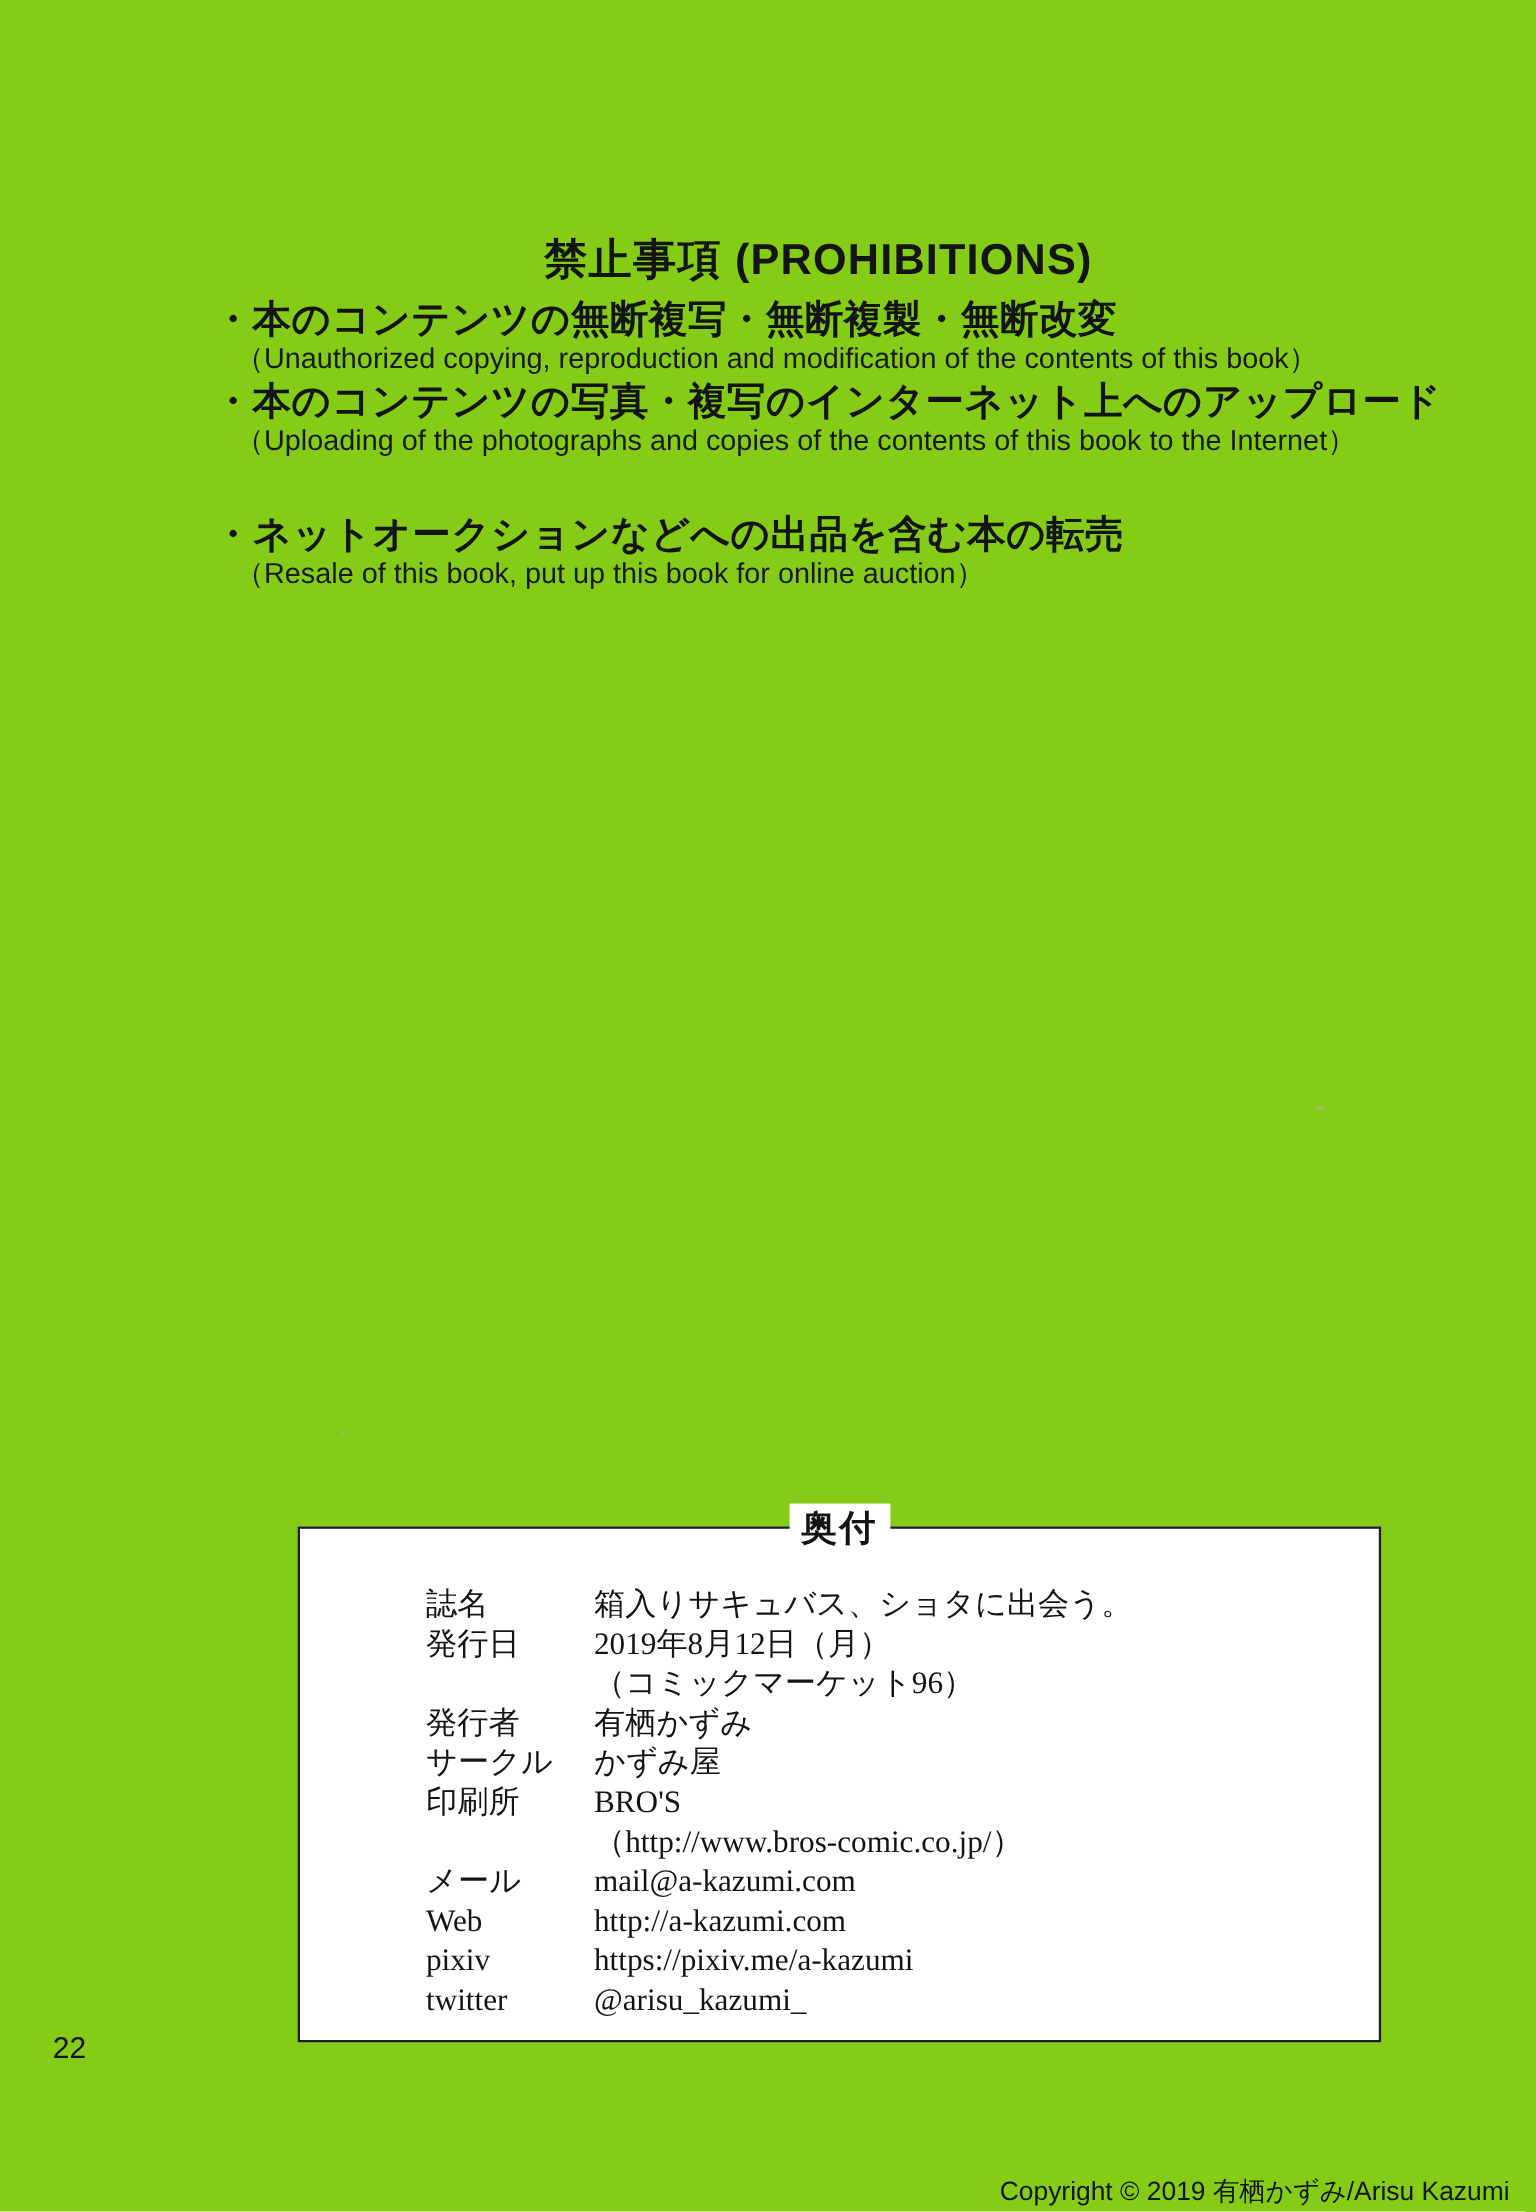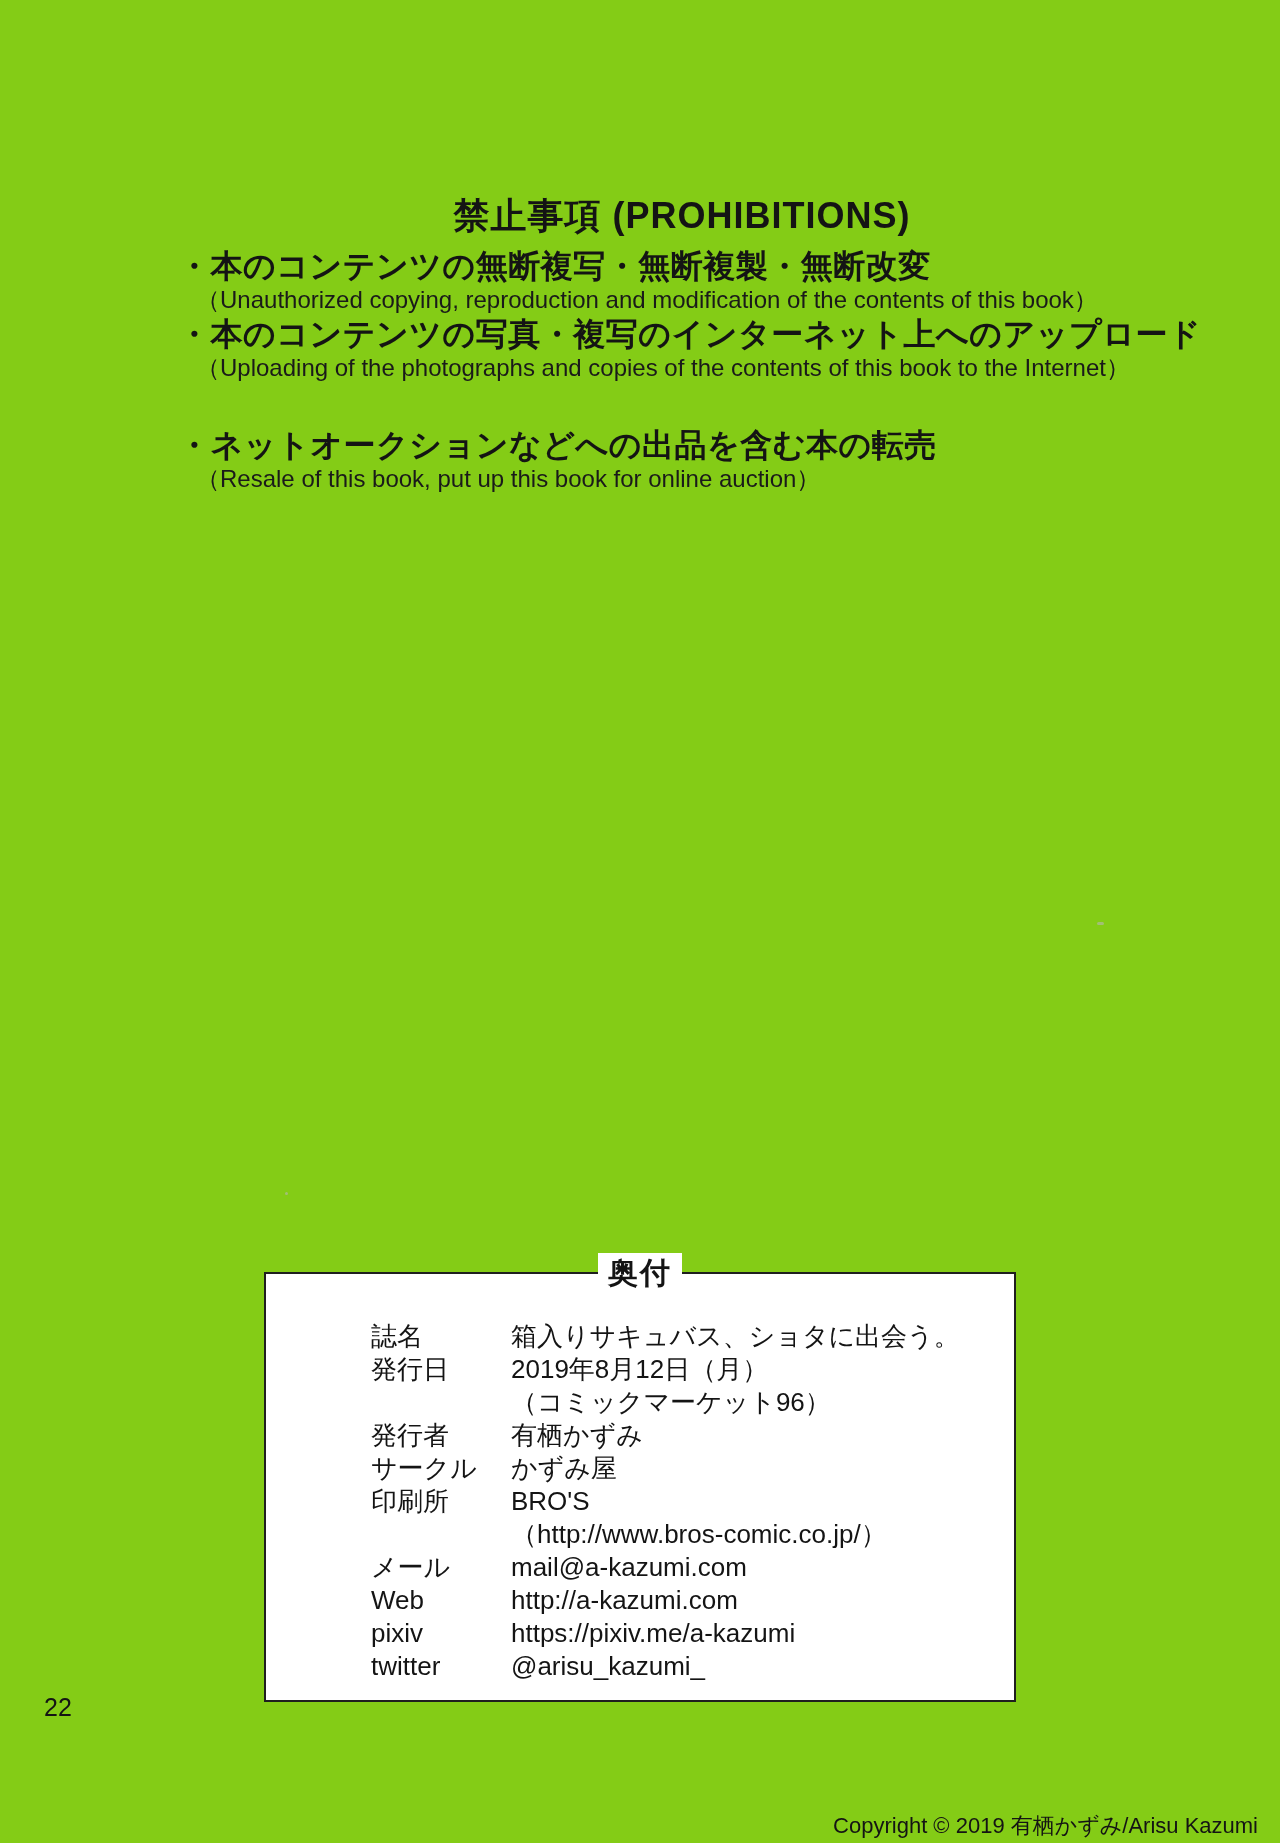--- a/index.html
+++ b/index.html
@@ -46,27 +46,28 @@
     font-size: 24px;
     font-weight: 400;
     line-height: 33px;
     padding-left: 18px;
     color: #1a1a1a;
   }
 
   
   .colophon {
     position: absolute;
-    left: 264px;
+    left: 248px;
     top: 1272px;
-    width: 752px;
+    width: 903px;
     height: 430px;
     border: 2px solid #1f1f1f;
     box-sizing: border-box;
     background: #ffffff;
+    font-family: Liberation Serif, serif;
   }
   .colophon-title {
     position: absolute;
     top: -21px;
     left: 50%;
     transform: translateX(-50%);
     background: #ffffff;
     padding: 0 10px;
     font-size: 30px;
     font-weight: 700;

